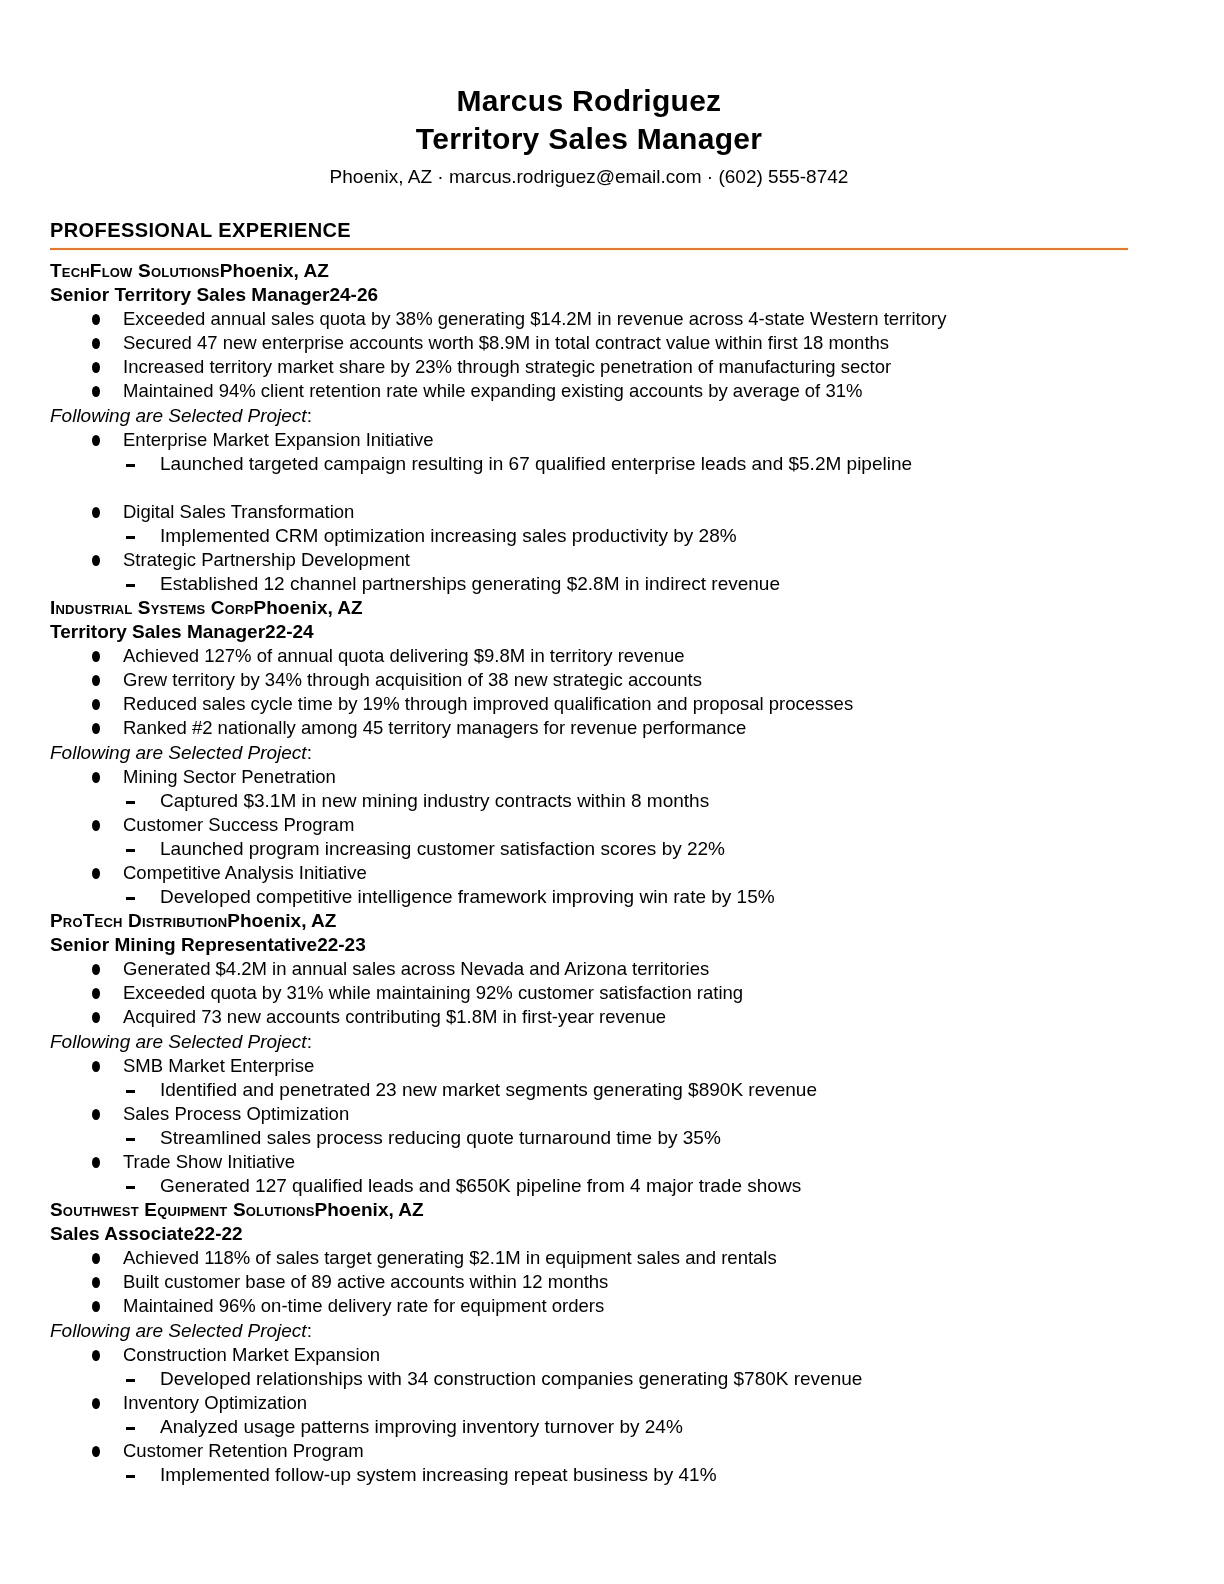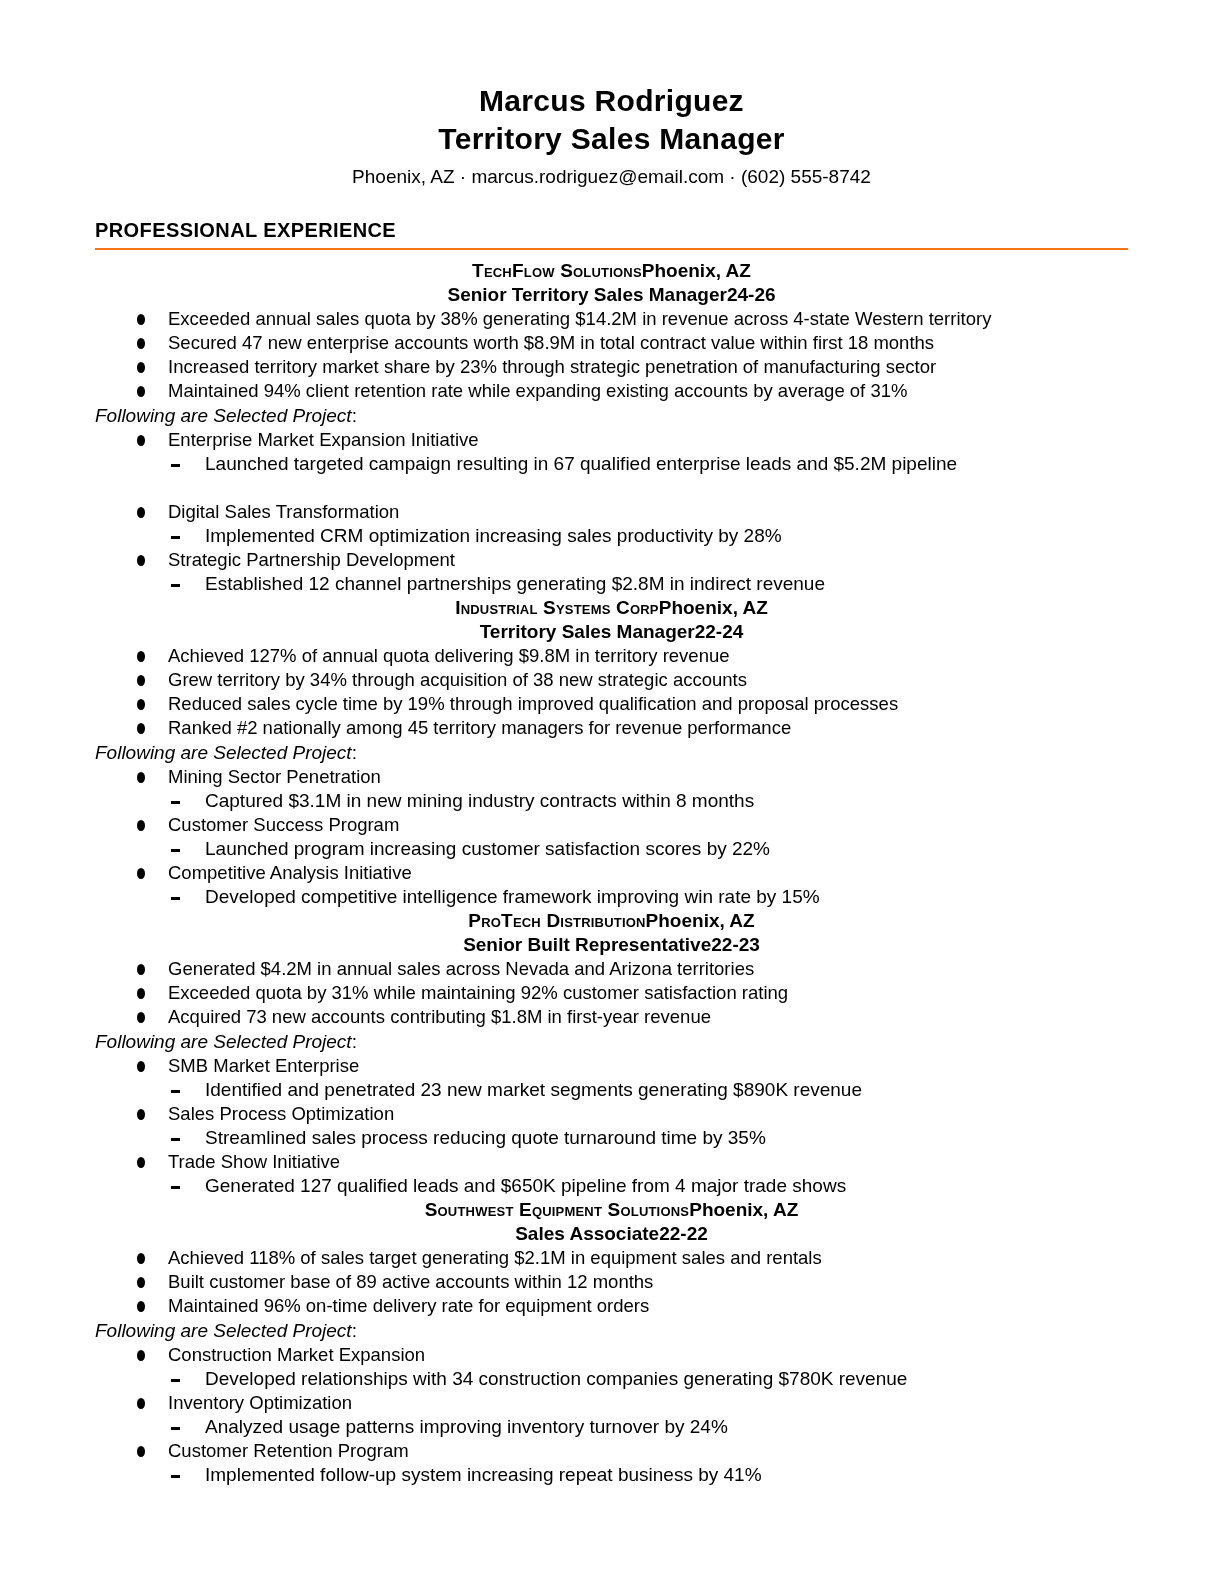--- a/index.html
+++ b/index.html
@@ -7,21 +7,21 @@
   body {
     font-family: "Liberation Sans", sans-serif;
     color: #000000;
     -webkit-font-smoothing: antialiased;
   }
   .page {
     position: relative;
     width: 1224px;
     height: 1584px;
     background: #ffffff;
-    padding: 82px 96px 0 95px;
+    padding: 82px 96px 0 50px;
     overflow: hidden;
   }
   .header { text-align: center; }
   .name, .headline {
     font-size: 30px;
     font-weight: 700;
     line-height: 38px;
     letter-spacing: 0.3px;
   }
   .contact {
@@ -33,21 +33,21 @@
     margin-top: 30px;
     font-size: 20px;
     font-weight: 700;
     letter-spacing: 0.4px;
     padding-bottom: 6px;
     border-bottom: 2px solid #f97316;
   }
   .jobs { margin-top: 9px; }
   .row {
     display: flex;
-    justify-content: center;
+    justify-content: flex-start;
     align-items: baseline;
     font-size: 19px;
     line-height: 24px;
     font-weight: 700;
   }
   .company { font-variant: small-caps; letter-spacing: 0.2px; }
   ul { list-style: none; }
   .b-item {
     position: relative;
     padding-left: 73px;
@@ -157,21 +157,21 @@
           </li>
         </ul>
   </div>
 
   <div class="job">
     <div class="row">
       <span class="company">ProTech Distribution</span>
       <span class="loc">Phoenix, AZ</span>
     </div>
     <div class="row">
-      <span class="role">Senior Built Representative</span>
+      <span class="role">Senior Mining Representative</span>
       <span class="dates">22-23</span>
     </div>
     <ul class="bullets">
           <li class="b-item"><span class="b-marker"></span><span class="b-text">Generated $4.2M in annual sales across Nevada and Arizona territories</span></li>
           <li class="b-item"><span class="b-marker"></span><span class="b-text">Exceeded quota by 31% while maintaining 92% customer satisfaction rating</span></li>
           <li class="b-item"><span class="b-marker"></span><span class="b-text">Acquired 73 new accounts contributing $1.8M in first-year revenue</span></li>
         </ul>
     <div class="projects-heading"><span class="pl">Following are Selected Project</span><span class="colon">:</span></div>
     <ul class="projects">
           <li class="proj">

